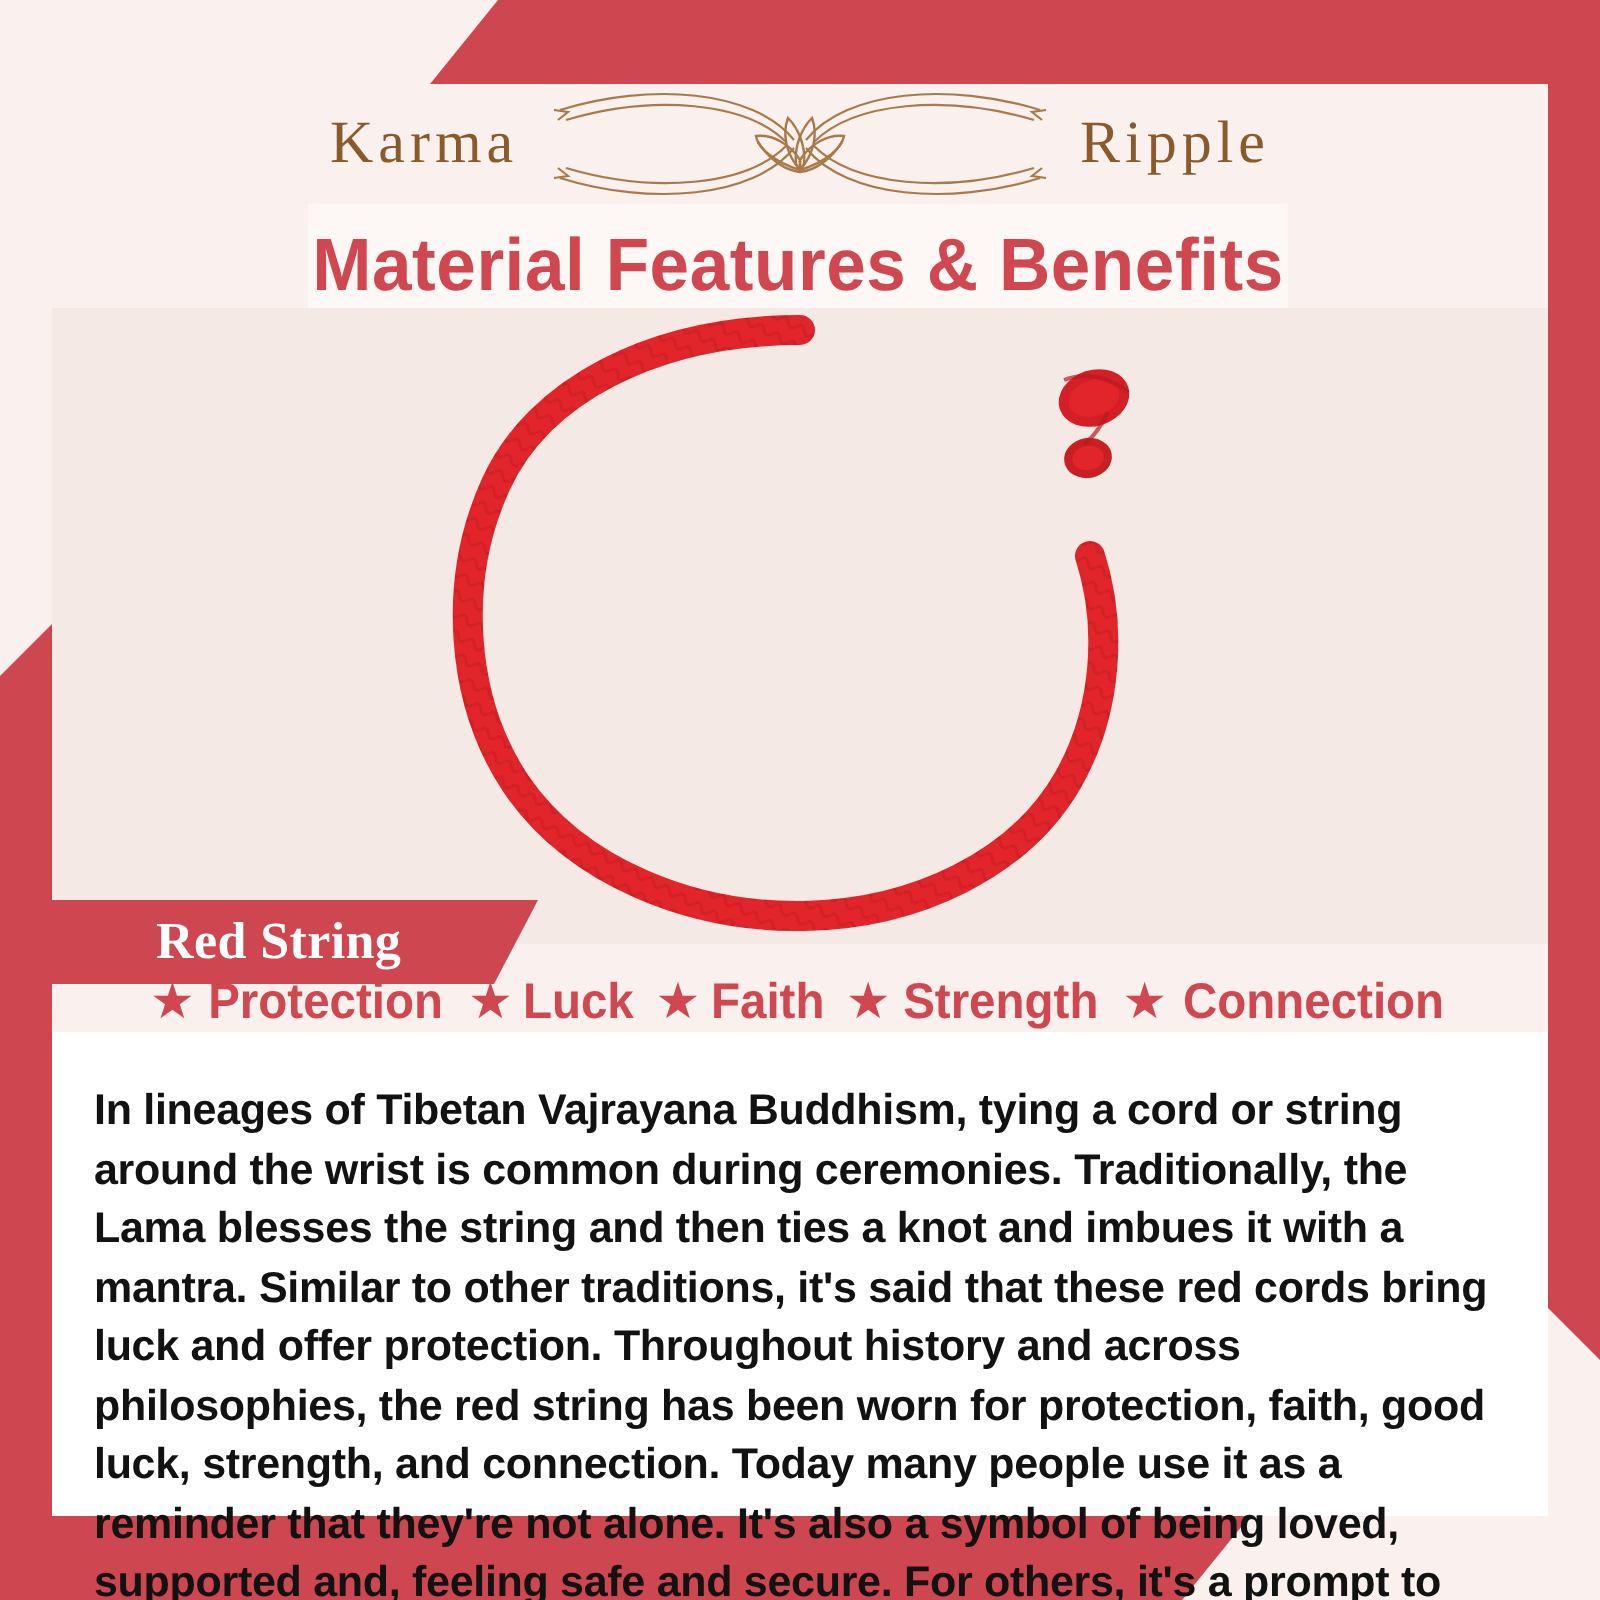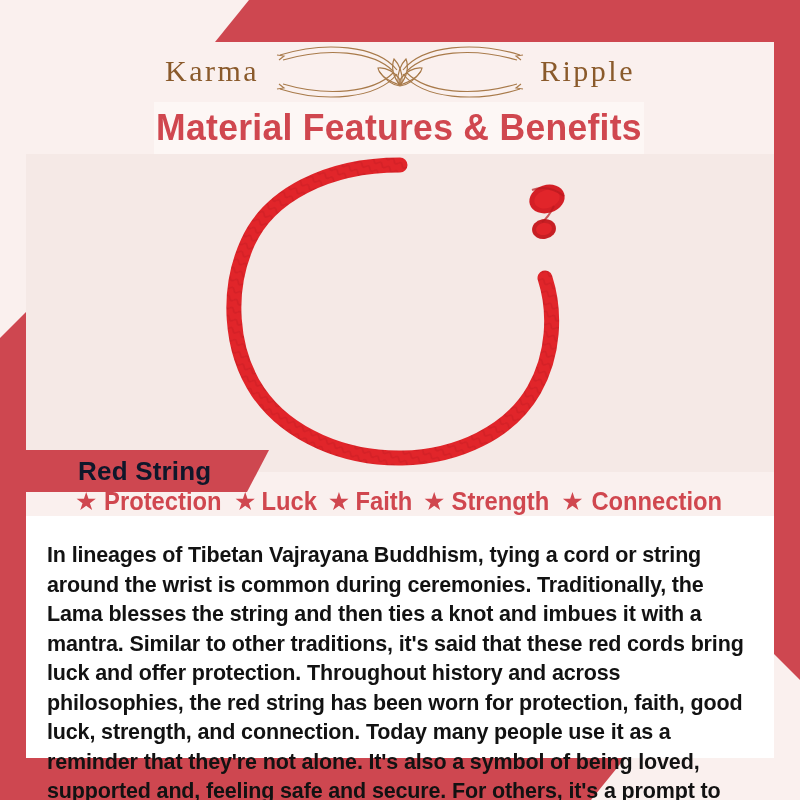--- a/index.html
+++ b/index.html
@@ -84,21 +84,21 @@
 
   
   .headline-band {
     position: absolute;
     left: 128px;
     top: 60px;
     width: 490px;
     height: 52px;
     background: #fdf7f5;
     display: flex;
-    align-items: center;
+    align-items: flex-end;
     justify-content: center;
   }
   .headline {
     font-family: "Liberation Sans Narrow", "Liberation Sans", sans-serif;
     font-size: 37px;
     font-weight: bold;
     color: #d0474f;
     letter-spacing: 0.3px;
     white-space: nowrap;
     transform: scaleX(0.96);
@@ -122,24 +122,24 @@
     left: 0;
     top: 408px;
     width: 243px;
     height: 42px;
     background: #ce4750;
     clip-path: polygon(0 0, 100% 0, calc(100% - 22px) 100%, 0 100%);
     display: flex;
     align-items: center;
   }
   .label-ribbon-text {
-    font-family: Liberation Sans, sans-serif;
+    font-family: Liberation Serif, serif;
     font-size: 26px;
     font-weight: bold;
-    color: #0f172a;
+    color: #ffffff;
     padding-left: 52px;
     letter-spacing: 0.2px;
     white-space: nowrap;
   }
 
   
   .benefits-row {
     position: absolute;
     left: 0;
     top: 420px;

